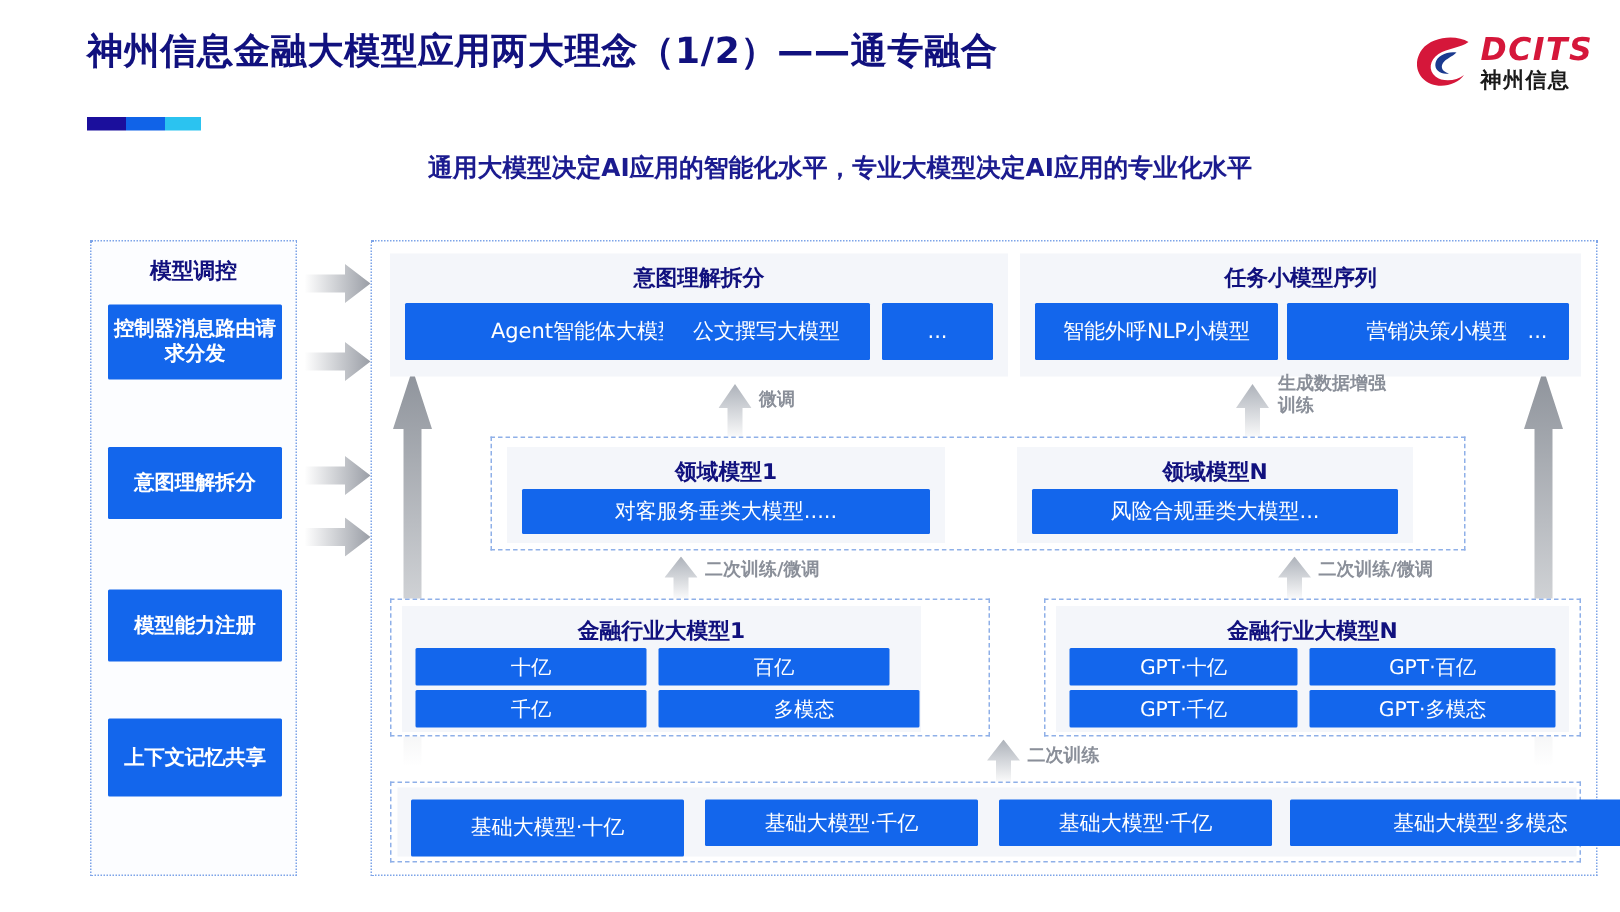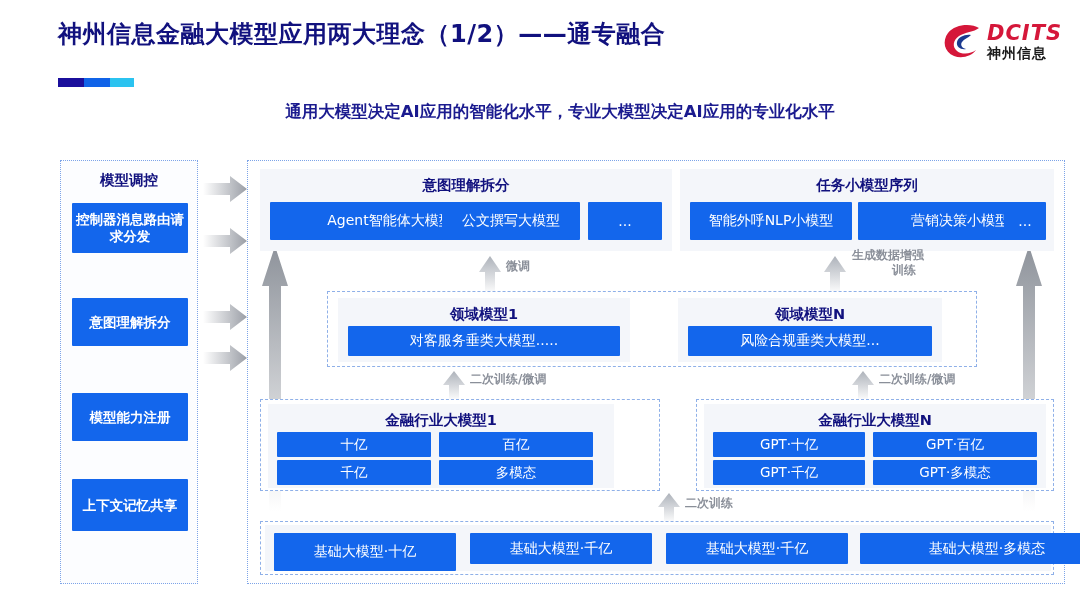--- a/index.html
+++ b/index.html
@@ -233,21 +233,21 @@
           <defs>
         <linearGradient id="vg2" x1="0" y1="1" x2="0" y2="0">
           <stop offset="0" stop-color="#ffffff"></stop>
               <stop offset="1" stop-color="#adb2ba"></stop>
             </linearGradient>
           </defs>
         <path d="M6 38 V16 H0 L11 0 L22 16 H16 V38 Z" fill="url(#vg2)"></path>
         </svg>
     </div>
     <div class="alabel" style="left:604px;top:88px;">生成数据增强</div>
-    <div class="alabel" style="left:604px;top:103px;margin-left:40px;">训练</div>
+    <div class="alabel" style="left:604px;top:103px;">训练</div>
 
     <div class="dashbox" style="left:79px;top:130px;width:650px;height:76px;">
       <div class="panel" style="left:10px;top:6px;width:292px;height:64px;">
         <div class="ph">领域模型1</div>
         <div class="chip" style="left:10px;top:28px;width:272px;height:30px;">对客服务垂类大模型.....</div>
       </div>
       <div class="panel" style="left:350px;top:6px;width:264px;height:64px;">
         <div class="ph">领域模型N</div>
         <div class="chip" style="left:10px;top:28px;width:244px;height:30px;">风险合规垂类大模型...</div>
       </div>
@@ -278,21 +278,21 @@
         </svg>
     </div>
     <div class="alabel" style="left:631px;top:212px;">二次训练/微调</div>
 
     <div class="dashbox" style="left:12px;top:238px;width:400px;height:92px;">
       <div class="panel" style="left:7px;top:4px;width:346px;height:84px;">
         <div class="ph">金融行业大模型1</div>
         <div class="chip sm" style="left:9px;top:28px;width:154px;height:25px;">十亿</div>
         <div class="chip sm" style="left:171px;top:28px;width:154px;height:25px;">百亿</div>
         <div class="chip sm" style="left:9px;top:56px;width:154px;height:25px;">千亿</div>
-        <div class="chip sm" style="left:171px;top:56px;width:154px;height:25px;">多模态</div>
+        <div class="chip sm" style="left:171px;top:56px;width:154px;height:25px;padding-left:20px;">多模态</div>
       </div>
     </div>
 
     <div class="dashbox" style="left:448px;top:238px;width:358px;height:92px;">
       <div class="panel" style="left:7px;top:4px;width:342px;height:84px;">
         <div class="ph">金融行业大模型N</div>
         <div class="chip sm" style="left:9px;top:28px;width:152px;height:25px;">GPT·十亿</div>
         <div class="chip sm" style="left:169px;top:28px;width:164px;height:25px;">GPT·百亿</div>
         <div class="chip sm" style="left:9px;top:56px;width:152px;height:25px;">GPT·千亿</div>
         <div class="chip sm" style="left:169px;top:56px;width:164px;height:25px;">GPT·多模态</div>

